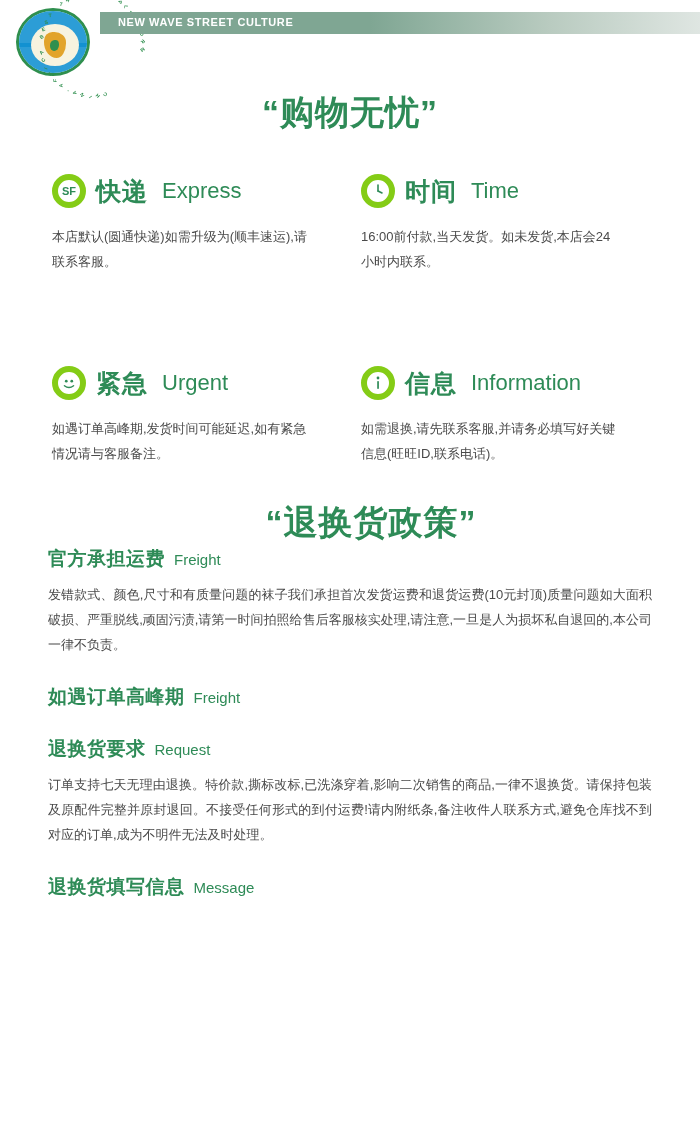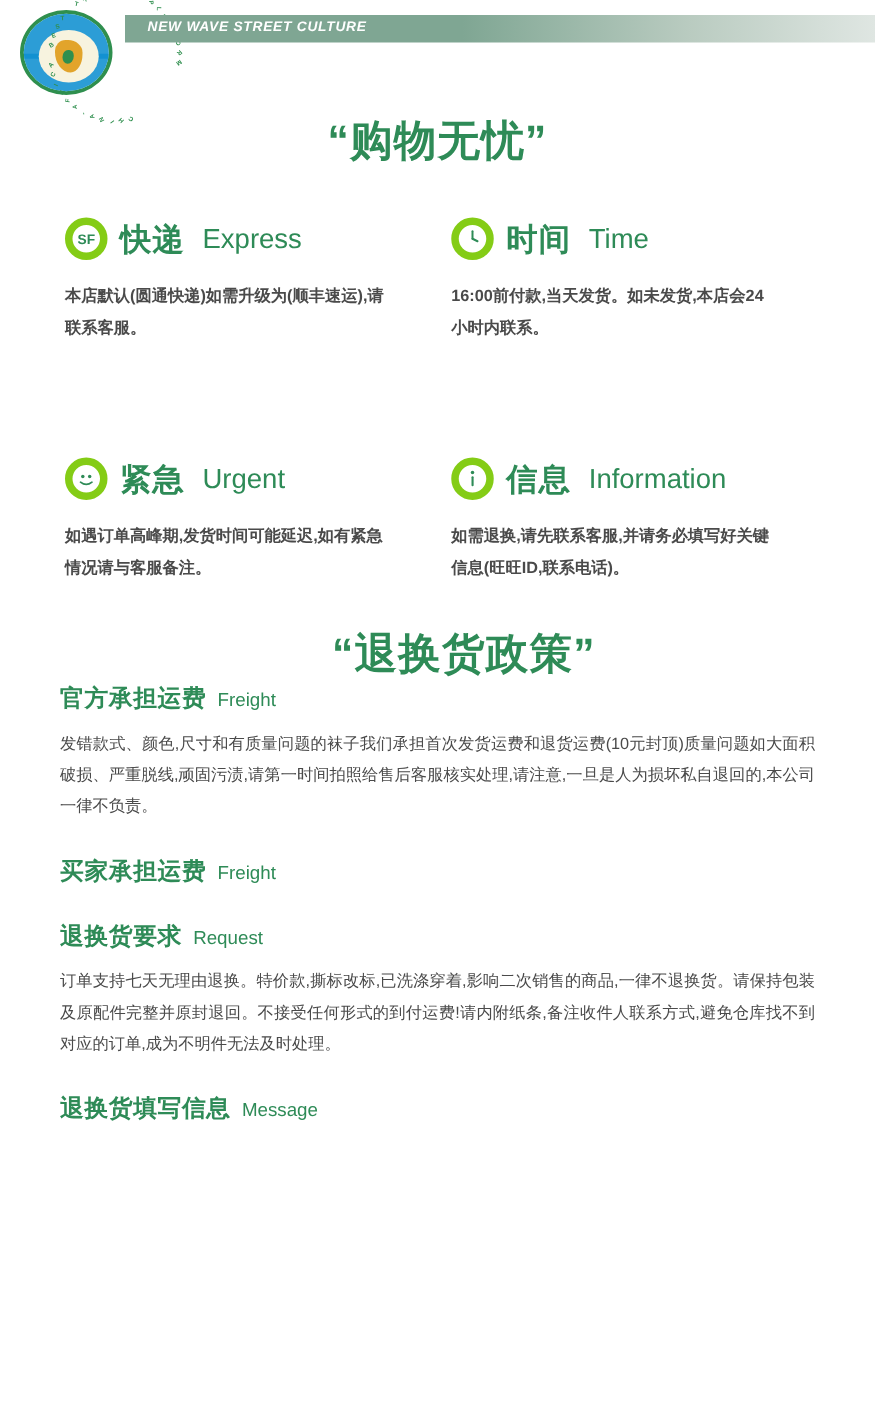--- a/index.html
+++ b/index.html
@@ -116,21 +116,20 @@
     right: 0;
     height: 22px;
     background: linear-gradient(to right, #7fa693 0%, #7fa693 45%, #b9cbc0 75%, #dfe6e2 100%);
   }
   .banner-text {
     position: absolute;
     left: 118px;
     top: 16px;
     font-size: 11px;
     font-weight: bold;
-    font-style: italic;
     color: #ffffff;
     letter-spacing: 0.6px;
   }
 
   
   .section-title {
     text-align: center;
     color: #2e8b57;
     font-size: 34px;
     font-weight: bold;
@@ -182,21 +181,20 @@
     font-size: 22px;
     color: #2e8b57;
     margin-left: 4px;
   }
   .svc-body {
     margin-top: 12px;
     font-size: 13px;
     line-height: 1.95;
     color: #4a4a4a;
     max-width: 262px;
-    font-weight: bold;
   }
 
   
   .policy-wrap {
     padding: 0 48px 0 48px;
   }
   .policy {
     margin-bottom: 26px;
   }
   .policy-head {
@@ -342,21 +340,21 @@
   <div class="policy">
     <div class="policy-head">
       <span class="policy-cn">官方承担运费</span>
       <span class="policy-en">Freight</span>
     </div>
     <div class="policy-body">发错款式、颜色,尺寸和有质量问题的袜子我们承担首次发货运费和退货运费(10元封顶)质量问题如大面积破损、严重脱线,顽固污渍,请第一时间拍照给售后客服核实处理,请注意,一旦是人为损坏私自退回的,本公司一律不负责。</div>
   </div>
 
   <div class="policy">
     <div class="policy-head">
-      <span class="policy-cn">买家承担运费</span>
+      <span class="policy-cn">如遇订单高峰期</span>
       <span class="policy-en">Freight</span>
     </div>
   </div>
 
   <div class="policy">
     <div class="policy-head">
       <span class="policy-cn">退换货要求</span>
       <span class="policy-en">Request</span>
     </div>
     <div class="policy-body">订单支持七天无理由退换。特价款,撕标改标,已洗涤穿着,影响二次销售的商品,一律不退换货。请保持包装及原配件完整并原封退回。不接受任何形式的到付运费!请内附纸条,备注收件人联系方式,避免仓库找不到对应的订单,成为不明件无法及时处理。</div>

